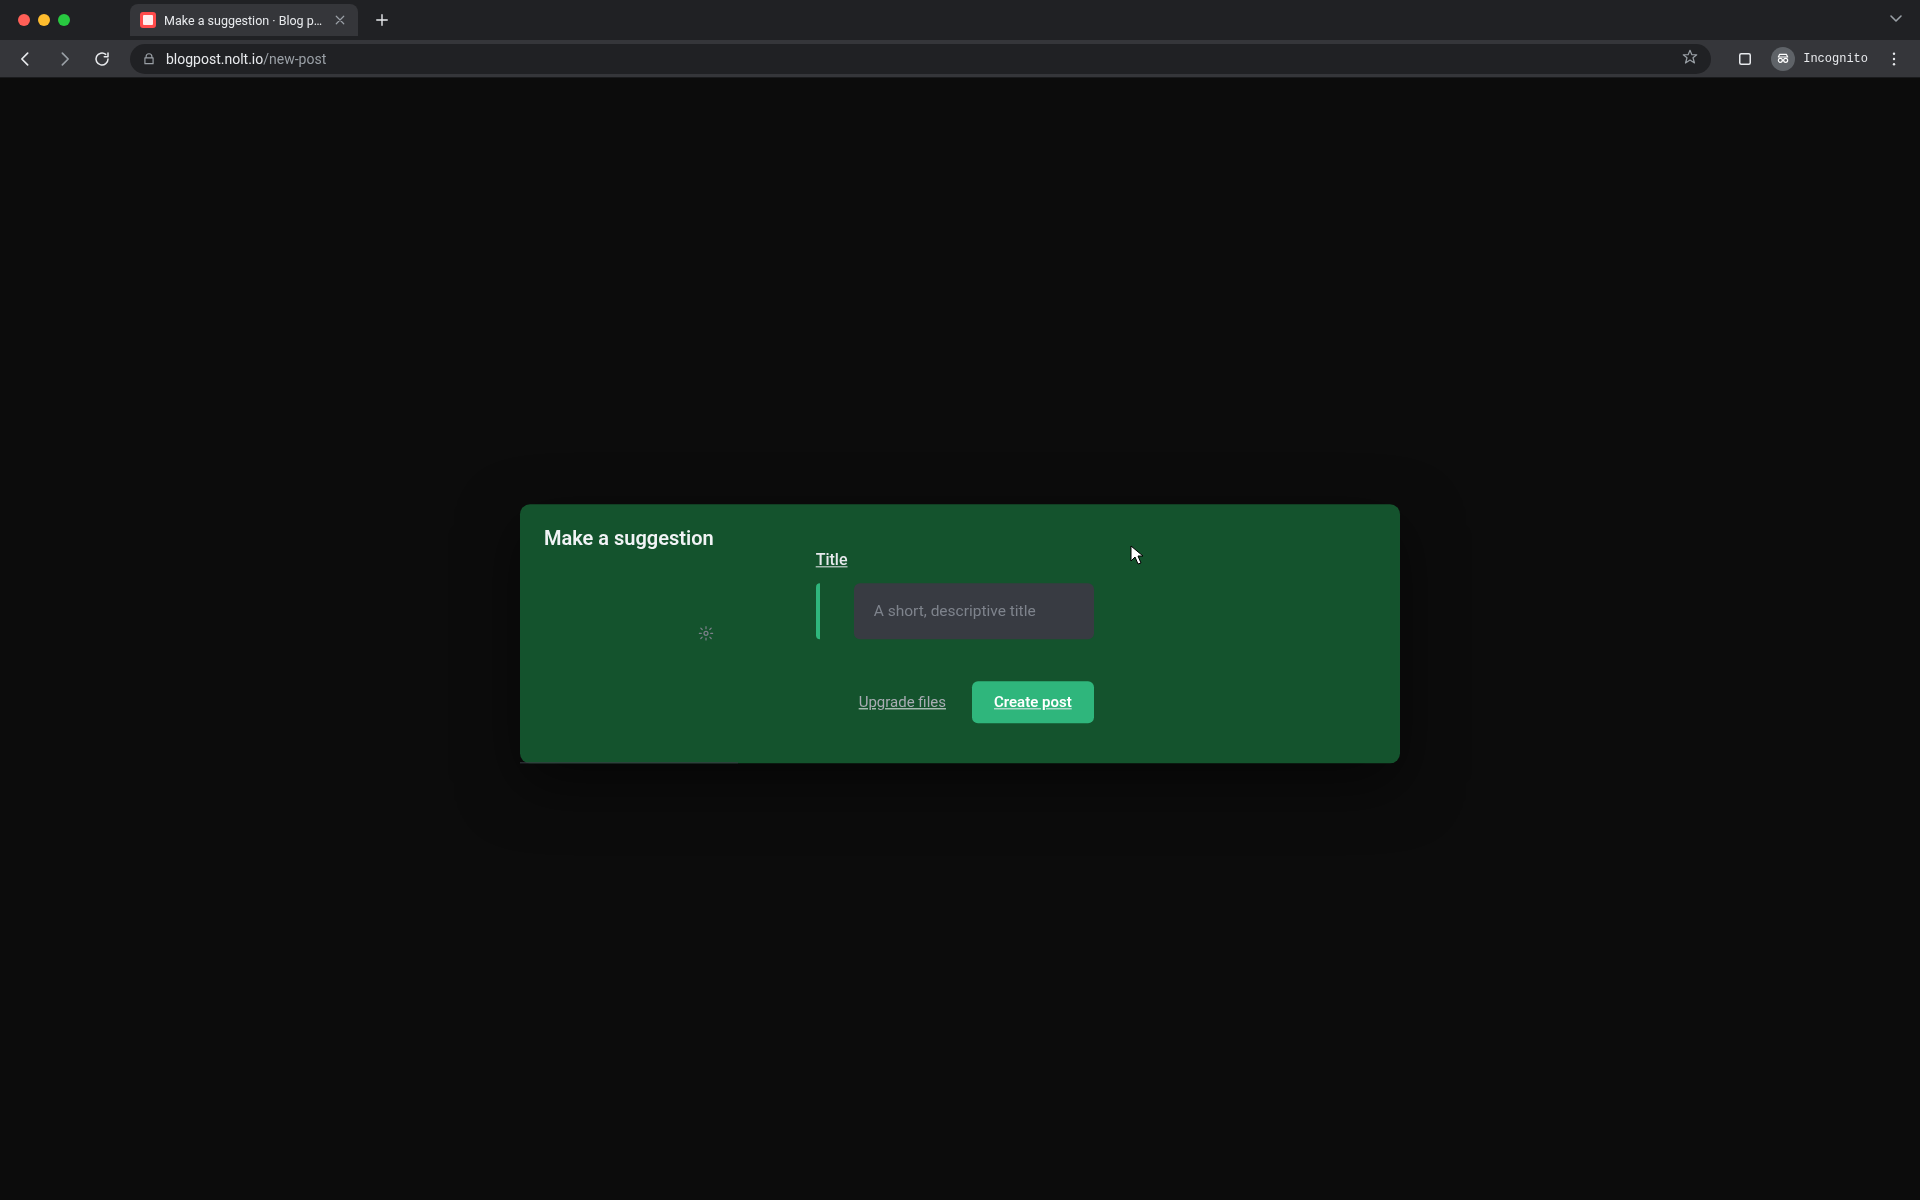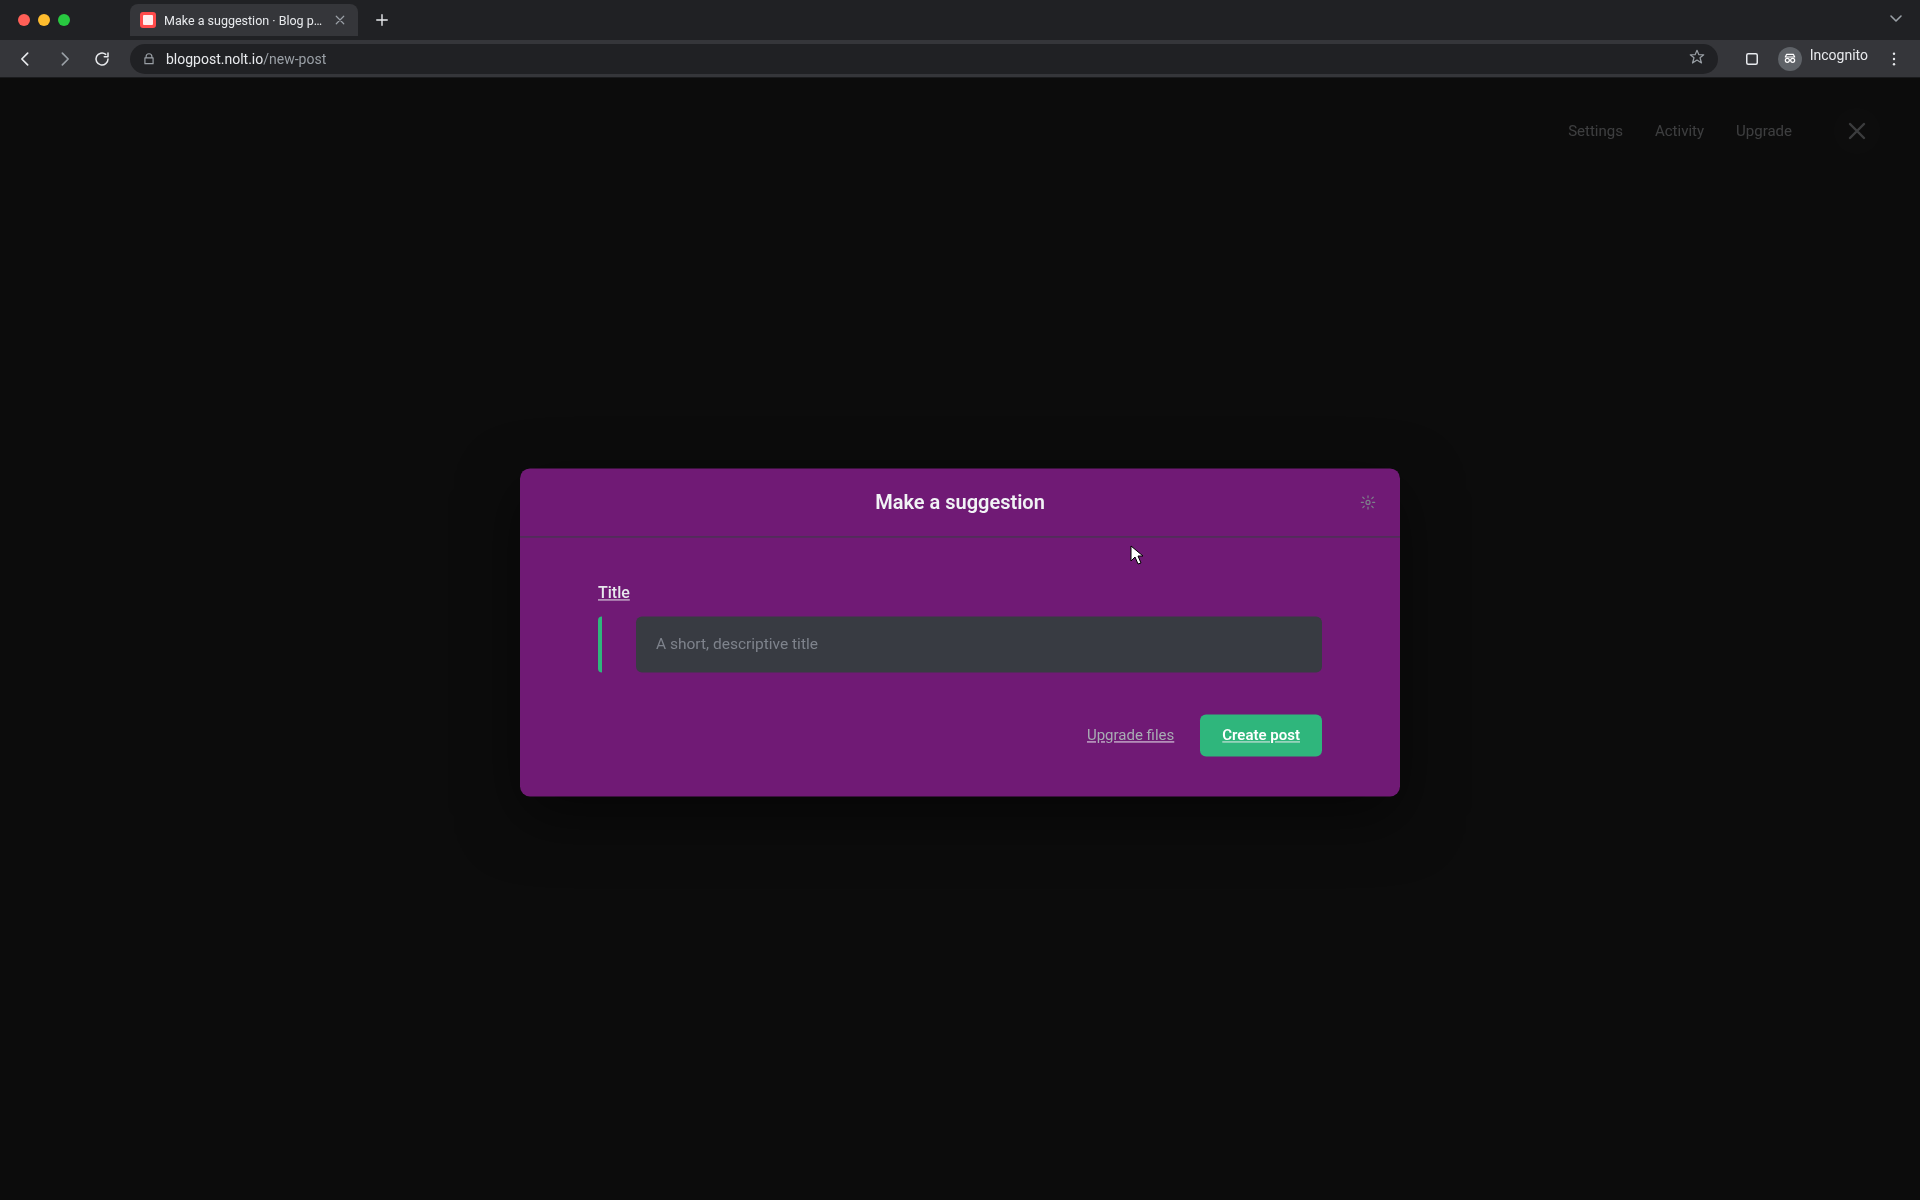--- a/index.html
+++ b/index.html
@@ -96,21 +96,21 @@
     padding:0 12px;
     gap:10px;
     margin: 0 6px;
   }
   .lock-icon { color:#9aa0a6; display:flex; }
   .url-text { font-size:14px; color:#e8eaed; }
   .url-text .path { color:#9aa0a6; }
   .omnibox-right { margin-left:auto; display:flex; gap:14px; align-items:center; color:#9aa0a6;}
   .toolbar-right { display:flex; align-items:center; gap:10px; margin-left:6px;}
   .incognito-badge {
-    display:flex;gap:8px;color:#e8eaed;font-size:14px;
+    display:flex;align-items:center;gap:8px;color:#e8eaed;font-size:12px;font-family:Liberation Mono, monospace;
   }
   .incognito-icon {
     width:24px;height:24px;border-radius:50%;background:#5f6368;
     display:flex;align-items:center;justify-content:center;
   }
 
   
   .page {
     position: relative;
     width: 100%;
@@ -141,25 +141,25 @@
     margin-left:10px;
   }
   .close-x svg { width:24px;height:24px; }
 
   
   .modal {
     position:absolute;
     left:50%; top:50%;
     transform: translate(-50%, -52%);
     width: 880px;
-    background:#701a75;
+    background:#14532d;
     border-radius:10px;
     box-shadow: 0 20px 60px rgba(0,0,0,0.5);
     display:flex;
-    flex-direction:column;
+    flex-direction:row;
   }
   .modal-header {
     position:relative;
     padding: 22px 24px;
     border-bottom:1px solid #3a3d44;
     text-align:center;
   }
   .modal-title {
     font-size:20px;
     font-weight:600;
@@ -348,30 +348,20 @@
             <circle cx="12" cy="12" r="1.6" fill="currentColor"></circle>
             <circle cx="12" cy="19" r="1.6" fill="currentColor"></circle>
           </svg>
       </div>
     </div>
   </div>
 </div>
 
 <div class="page">
 
-  <div class="page-topnav">
-    <a href="#">Settings</a>
-    <a href="#">Activity</a>
-    <a href="#">Upgrade</a>
-    <span class="close-x">
-      <svg viewBox="0 0 24 24">
-          <path d="M5 5l14 14M19 5L5 19" stroke="currentColor" stroke-width="2.4" stroke-linecap="round"></path>
-        </svg>
-    </span>
-  </div>
 
   <div class="modal">
     <div class="modal-header">
       <div class="modal-title">Make a suggestion</div>
       <span class="modal-gear">
         <svg viewBox="0 0 24 24" width="16" height="16">
             <circle cx="12" cy="12" r="3" stroke="currentColor" stroke-width="1.8" fill="none"></circle>
             <path d="M12 2v3M12 19v3M4.2 4.2l2.1 2.1M17.7 17.7l2.1 2.1M2 12h3M19 12h3M4.2 19.8l2.1-2.1M17.7 6.3l2.1-2.1" stroke="currentColor" stroke-width="1.8" stroke-linecap="round"></path>
           </svg>
       </span>

